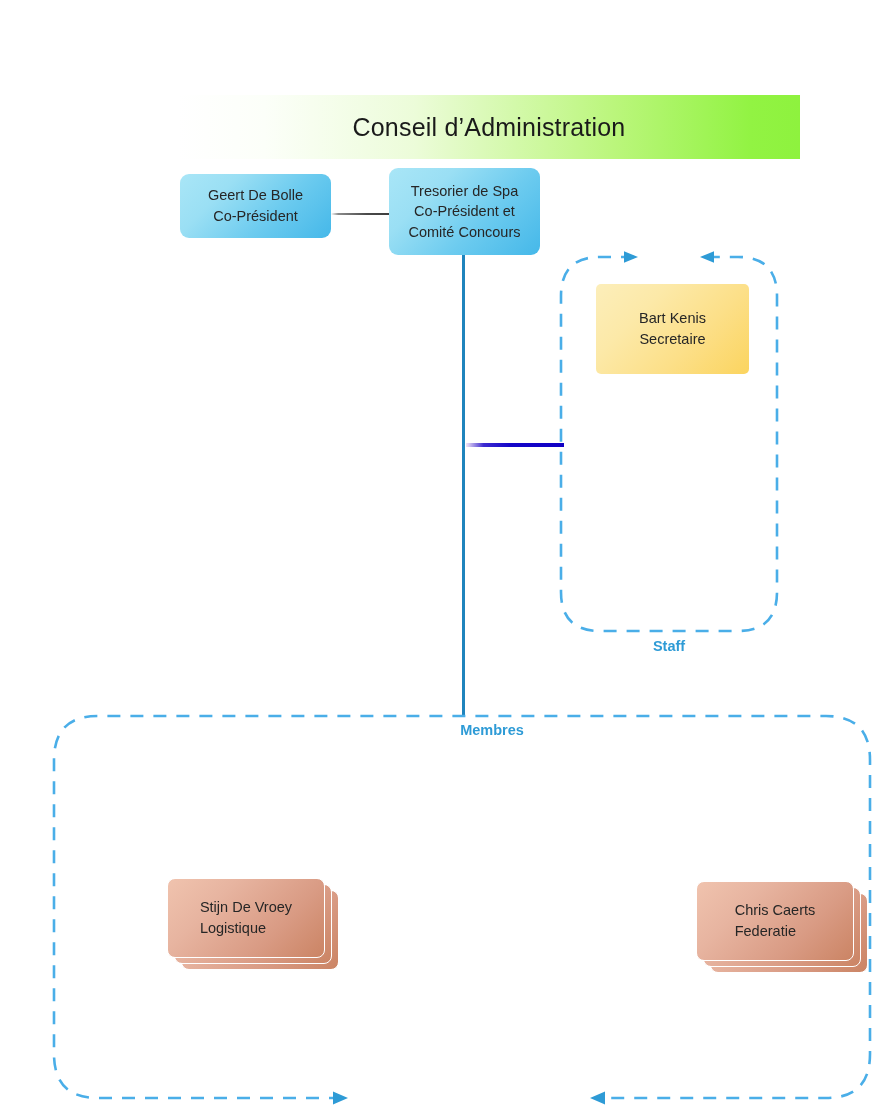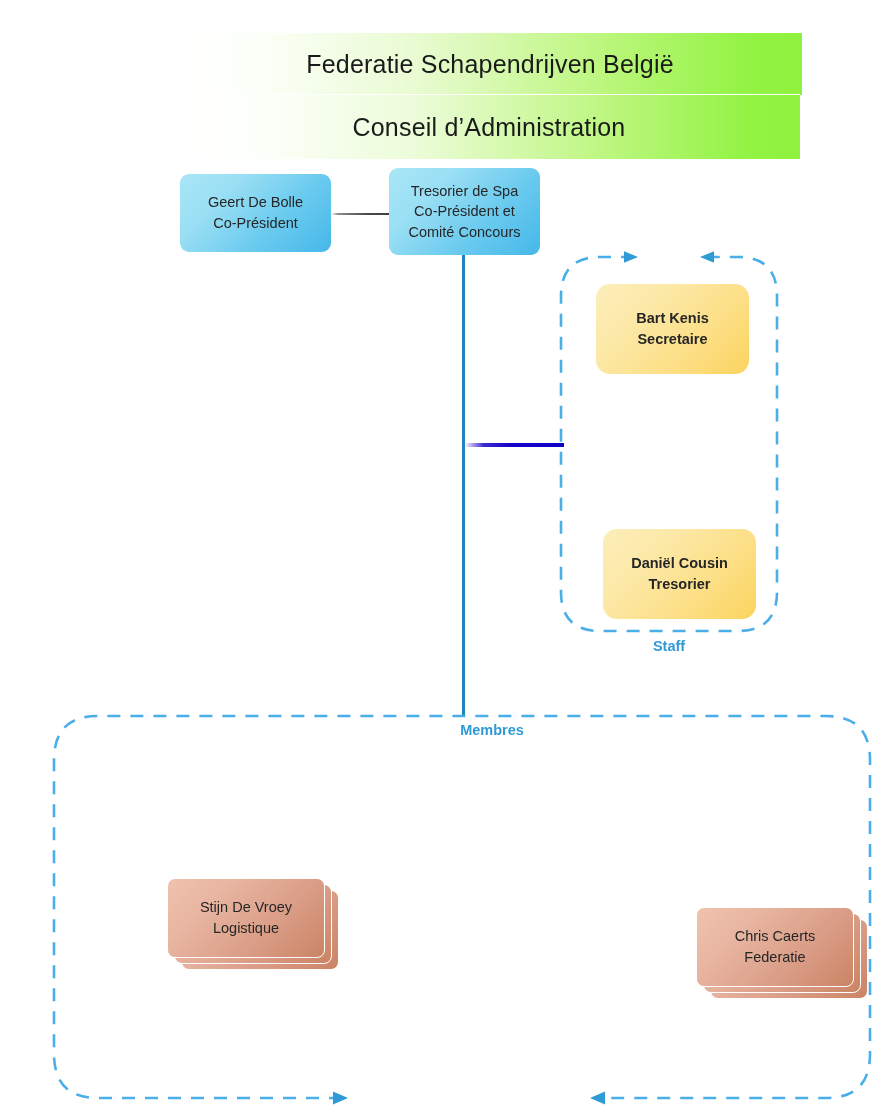--- a/index.html
+++ b/index.html
@@ -70,22 +70,21 @@
   }
 
   
   .node.blue {
     background: linear-gradient(135deg, #a9e6f7 0%, #9adff4 28%, #6ccbef 62%, #45b8e9 100%);
   }
 
   
   .node.yellow {
     background: linear-gradient(135deg, #fceeba 0%, #fce9a8 30%, #fcdf87 65%, #fbd45f 100%);
-    border-radius: 14px;
-    font-weight: bold;
+    border-radius: 5px;
   }
 
   
   .stack {
     position: absolute;
     width: 172px;
     height: 92px;
   }
   .stack .layer {
     position: absolute;
@@ -96,21 +95,21 @@
     box-sizing: border-box;
     border: 1px solid #ffffff;
   }
   .stack .layer.l3 { left: 14px; top: 12px; }
   .stack .layer.l2 { left: 7px;  top: 6px;  }
   .stack .layer.l1 {
     left: 0px; top: 0px;
     display: flex;
     align-items: center;
     justify-content: center;
-    text-align: center;
+    text-align: left;
   }
   .stack .label {
     font-size: 14.5px;
     line-height: 1.42;
     color: #262626;
     padding: 0 6px;
   }
 
   
   .dashed-box {
@@ -150,32 +149,29 @@
     width: 98px;
     height: 4px;
     background: linear-gradient(to right, #f2e6f7 0%, #3c2ad0 18%, #1405c8 45%, #1000c4 100%);
   }
 </style>
 </head>
 <body>
 
 <div id="canvas">
 
-  <div class="banner" id="banner-top">
-    <span class="banner-text">Federatie Schapendrijven België</span>
-  </div>
   <div class="banner" id="banner-bottom">
     <span class="banner-text">Conseil d’Administration</span>
   </div>
 
   <div class="connector" id="conn-presidents"></div>
   <div class="connector" id="conn-vertical"></div>
   <div class="connector" id="conn-staff"></div>
 
-  <div class="node blue" style="left:180px; top:174px; width:151px; height:78px;">
+  <div class="node blue" style="left:180px; top:174px; width:151px; height:64px;">
     <div class="label">
       <span>Geert De Bolle</span><br>
       <span>Co-Président</span>
     </div>
   </div>
 
   <div class="node blue" style="left:389px; top:168px; width:151px; height:87px;">
     <div class="label">
       <span>Tresorier de Spa</span><br>
       <span>Co-Président et</span><br>
@@ -194,26 +190,20 @@
   </div>
   <div class="group-caption" style="left:552px; top:638px; width:234px;">Staff</div>
 
   <div class="node yellow" style="left:596px; top:284px; width:153px; height:90px;">
     <div class="label">
       <span>Bart Kenis</span><br>
       <span>Secretaire</span>
     </div>
   </div>
 
-  <div class="node yellow" style="left:603px; top:529px; width:153px; height:90px;">
-    <div class="label">
-      <span>Daniël Cousin</span><br>
-      <span>Tresorier</span>
-    </div>
-  </div>
 
   <div class="dashed-box" style="left:48px; top:710px; width:828px; height:406px;">
     <svg width="828" height="406" viewBox="0 0 828 406">
 
       <path d="M 294 388 L 50 388 Q 6 388 6 344 L 6 50 Q 6 6 50 6 L 778 6 Q 822 6 822 50 L 822 344 Q 822 388 778 388 L 548 388" fill="none" stroke="#4aaee8" stroke-width="2.6" stroke-dasharray="13 10" stroke-linecap="butt"></path>
       <path d="M 300 388 L 285 381.5 L 285 394.5 Z" fill="#2e9bd6"></path>
       <path d="M 542 388 L 557 381.5 L 557 394.5 Z" fill="#2e9bd6"></path>
     </svg>
   </div>
   <div class="group-caption" style="left:404px; top:722px; width:176px;">Membres</div>
@@ -223,21 +213,21 @@
     <div class="layer l2"></div>
     <div class="layer l1">
       <div class="label">
         <span>Stijn De Vroey</span><br>
         <span>Logistique</span>
       </div>
     </div>
   </div>
 
 
-  <div class="stack" style="left:696px; top:907px;">
+  <div class="stack" style="left:696px; top:881px;">
     <div class="layer l3"></div>
     <div class="layer l2"></div>
     <div class="layer l1">
       <div class="label">
         <span>Chris Caerts</span><br>
         <span>Federatie</span>
       </div>
     </div>
   </div>
 

